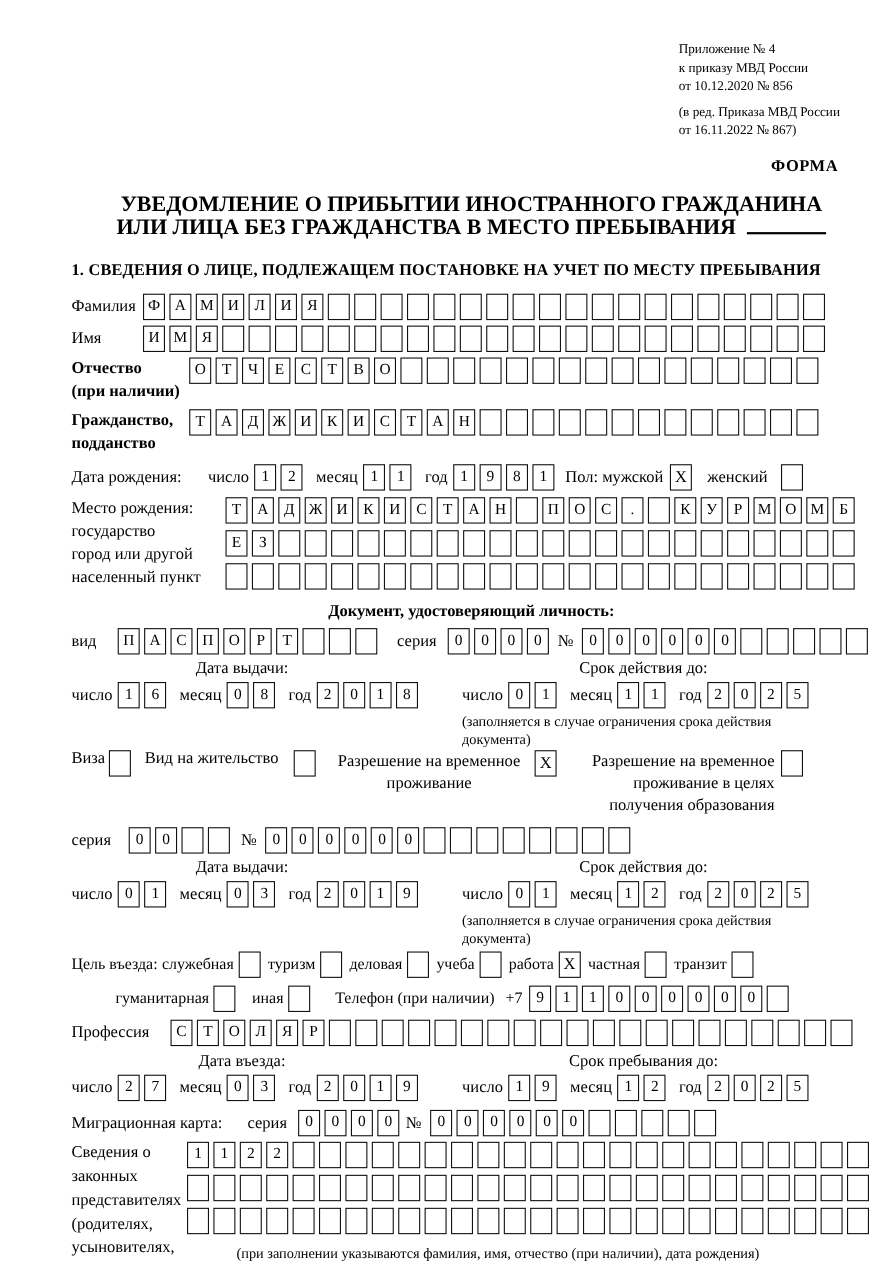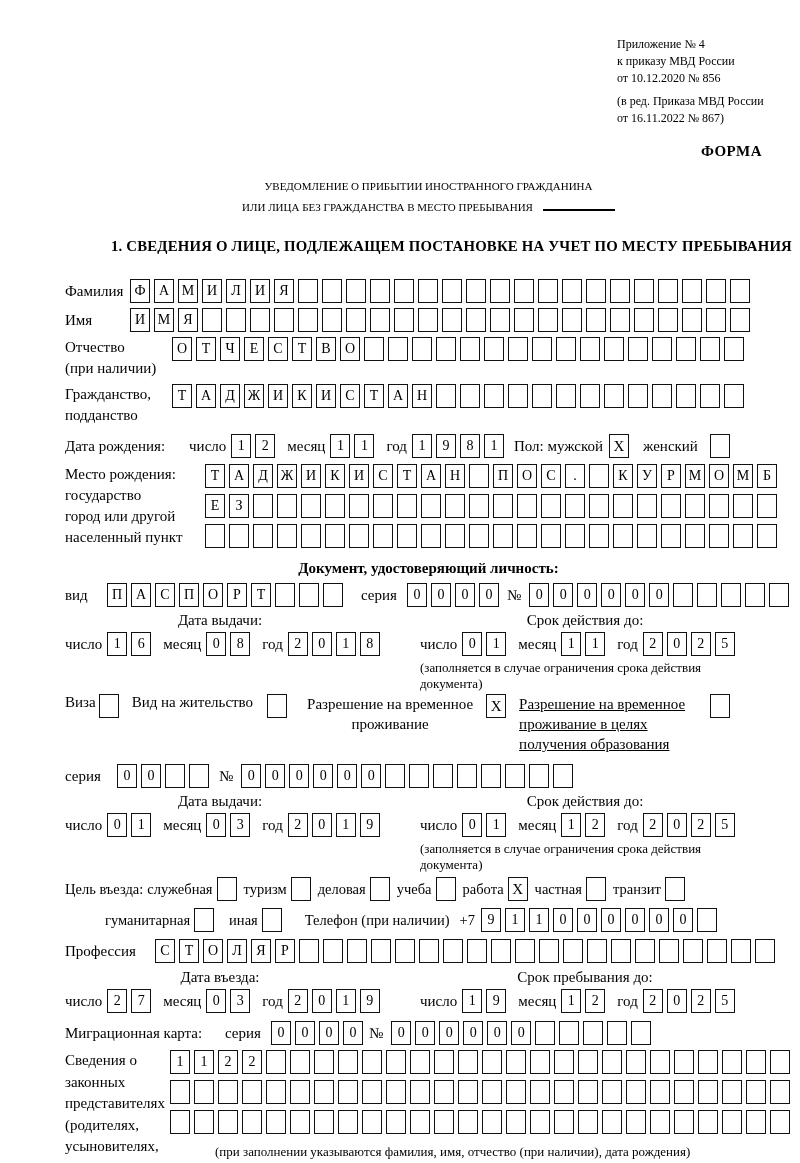--- a/index.html
+++ b/index.html
@@ -10,37 +10,37 @@
     font-family: "Liberation Serif", "DejaVu Serif", serif;
     font-size: 15px;
   }
   .page { padding: 36px 8px 0 65px; position: relative; }
 
   
   .hdr { margin-left: 552px; font-size: 12px; line-height: 17px; }
   .hdr .amend { margin-top: 6px; }
   .forma { text-align: right; margin: 16px 30px 0 0; font-weight: bold; font-size: 15px; letter-spacing: .5px; }
 
-  .title { text-align: center; font-weight: normal; font-size: 11px; line-height: 21px; margin-top: 16px; }
+  .title { text-align: center; font-weight: bold; font-size: 20px; line-height: 21px; margin-top: 16px; }
   .title .uline { display: inline-block; width: 72px; border-bottom: 2px solid #000; height: 12px; margin-left: 10px; }
 
-  .sec-title { text-align: right; font-weight: bold; font-size: 14.8px; margin-top: 20px; margin-bottom: 24px; letter-spacing: .2px; }
+  .sec-title { text-align: left; font-weight: bold; font-size: 14.8px; margin-top: 20px; margin-bottom: 12px; letter-spacing: .2px; }
 
   
   .cells { display: inline-flex; }
   .cell {
     width: 20px; height: 24px; border: 1.7px solid #111; margin-right: 4px;
     display: inline-flex; align-items: center; justify-content: center;
     font-size: 14px; flex: 0 0 auto; background: #fff;
   }
   .crow { display: flex; align-items: center; margin-bottom: 5px; }
   .crow.top { align-items: flex-start; }
   .lbl { flex: 0 0 auto; }
   .w65 { width: 65px; }
-  .w107 { width: 107px; }
+  .w107 { width: 107px; font-weight: bold; }
   .w140 { width: 140px; }
   .lblcol div { line-height: 21px; }
   .stack .crow { margin-bottom: 6px; }
 
   
   .cbx {
     width: 20px; height: 24px; border: 1.7px solid #111; margin-left: 6px;
     display: inline-flex; align-items: center; justify-content: center;
     font-size: 15px; flex: 0 0 auto;
   }
@@ -58,21 +58,21 @@
   .dl { margin-right: 5px; }
   .dl + .cells + .dl { margin-left: 8px; }
   .dnote { font-size: 13px; margin-top: 4px; width: 345px; }
 
   .plain { margin-bottom: 6px; line-height: 21px; }
 
   
   .optrow { display: flex; align-items: flex-start; margin: 2px 0 10px 0; }
   .opt { display: flex; align-items: flex-start; margin-right: 13px; }
   .opt .c2 { width: 180px; text-align: center; line-height: 20px; }
-  .opt .c3 { width: 185px; text-align: left; line-height: 20px; text-decoration: underline; }
+  .opt .c3 { width: 185px; text-align: right; line-height: 20px; }
 
   
   .prow { display: flex; align-items: center; margin-bottom: 7px; font-size: 14.5px; }
   .prow .po { display: flex; align-items: center; margin-right: 7px; text-align: right; }
   .prow .po .cbx { margin-left: 4px; }
   .indent40 { margin-left: 40px; }
   .phone-lbl { margin: 0 10px 0 16px; }
   .prefix { margin-right: 6px; }
 
   

